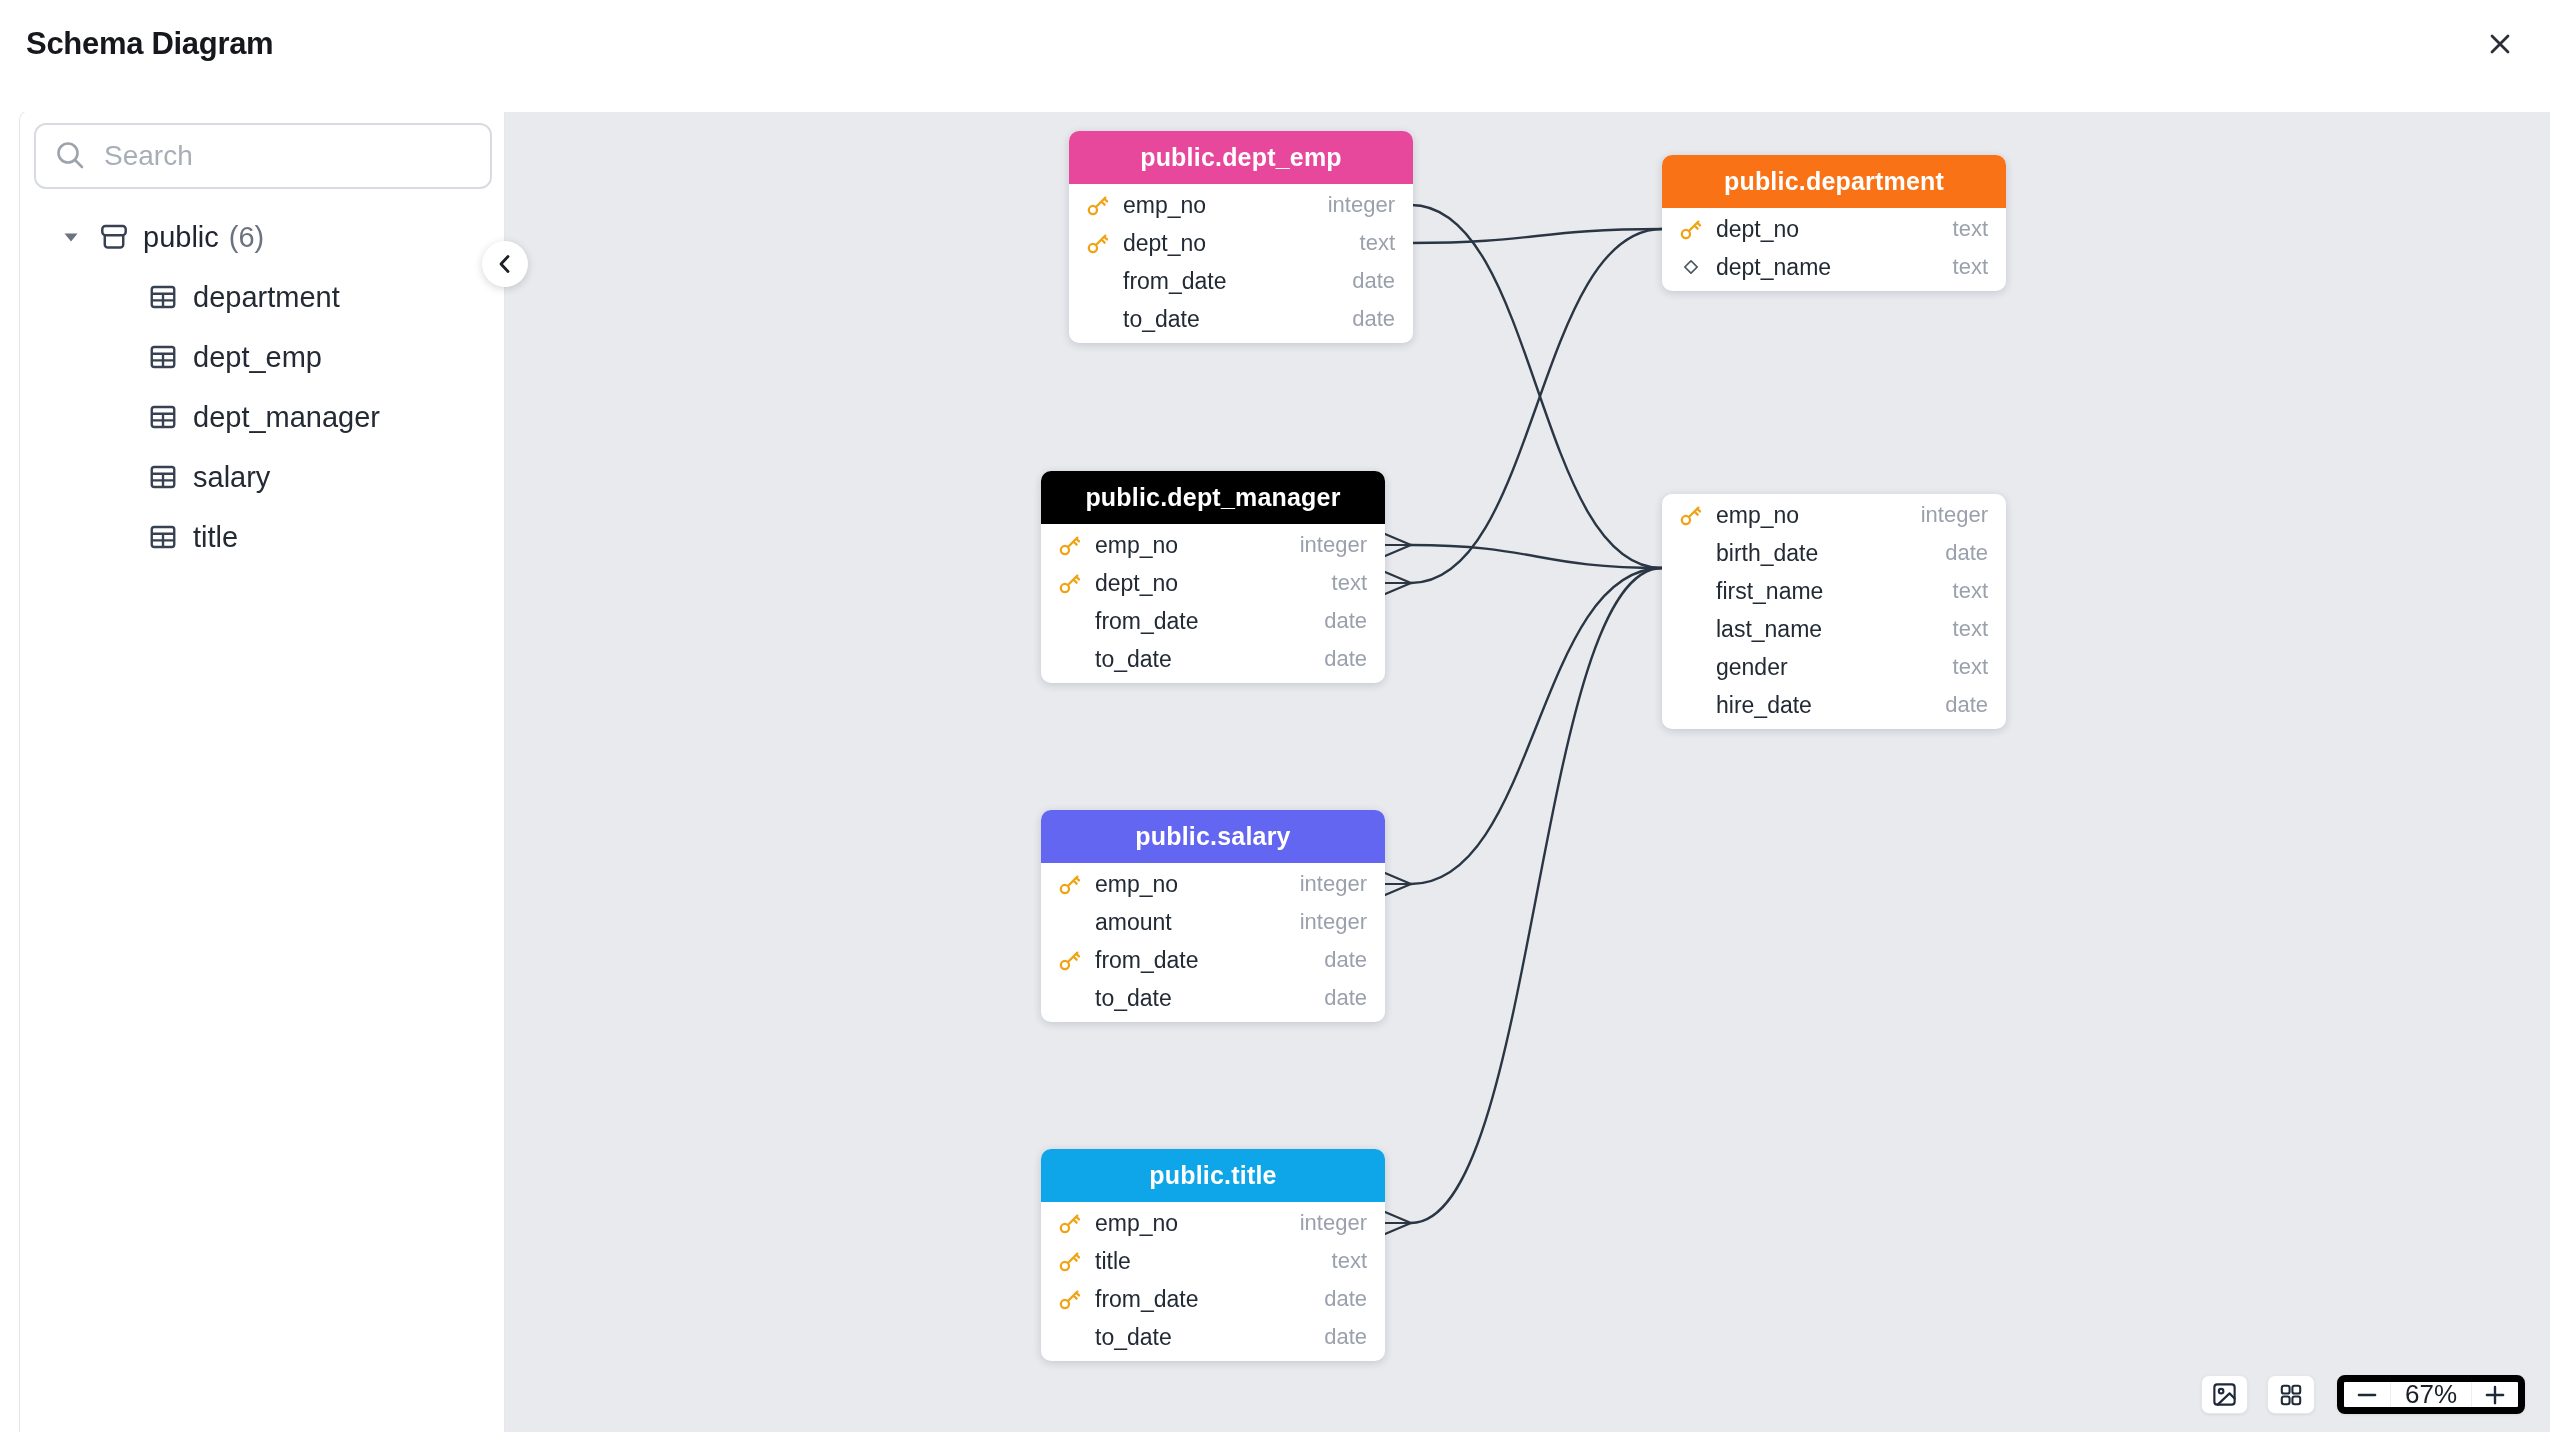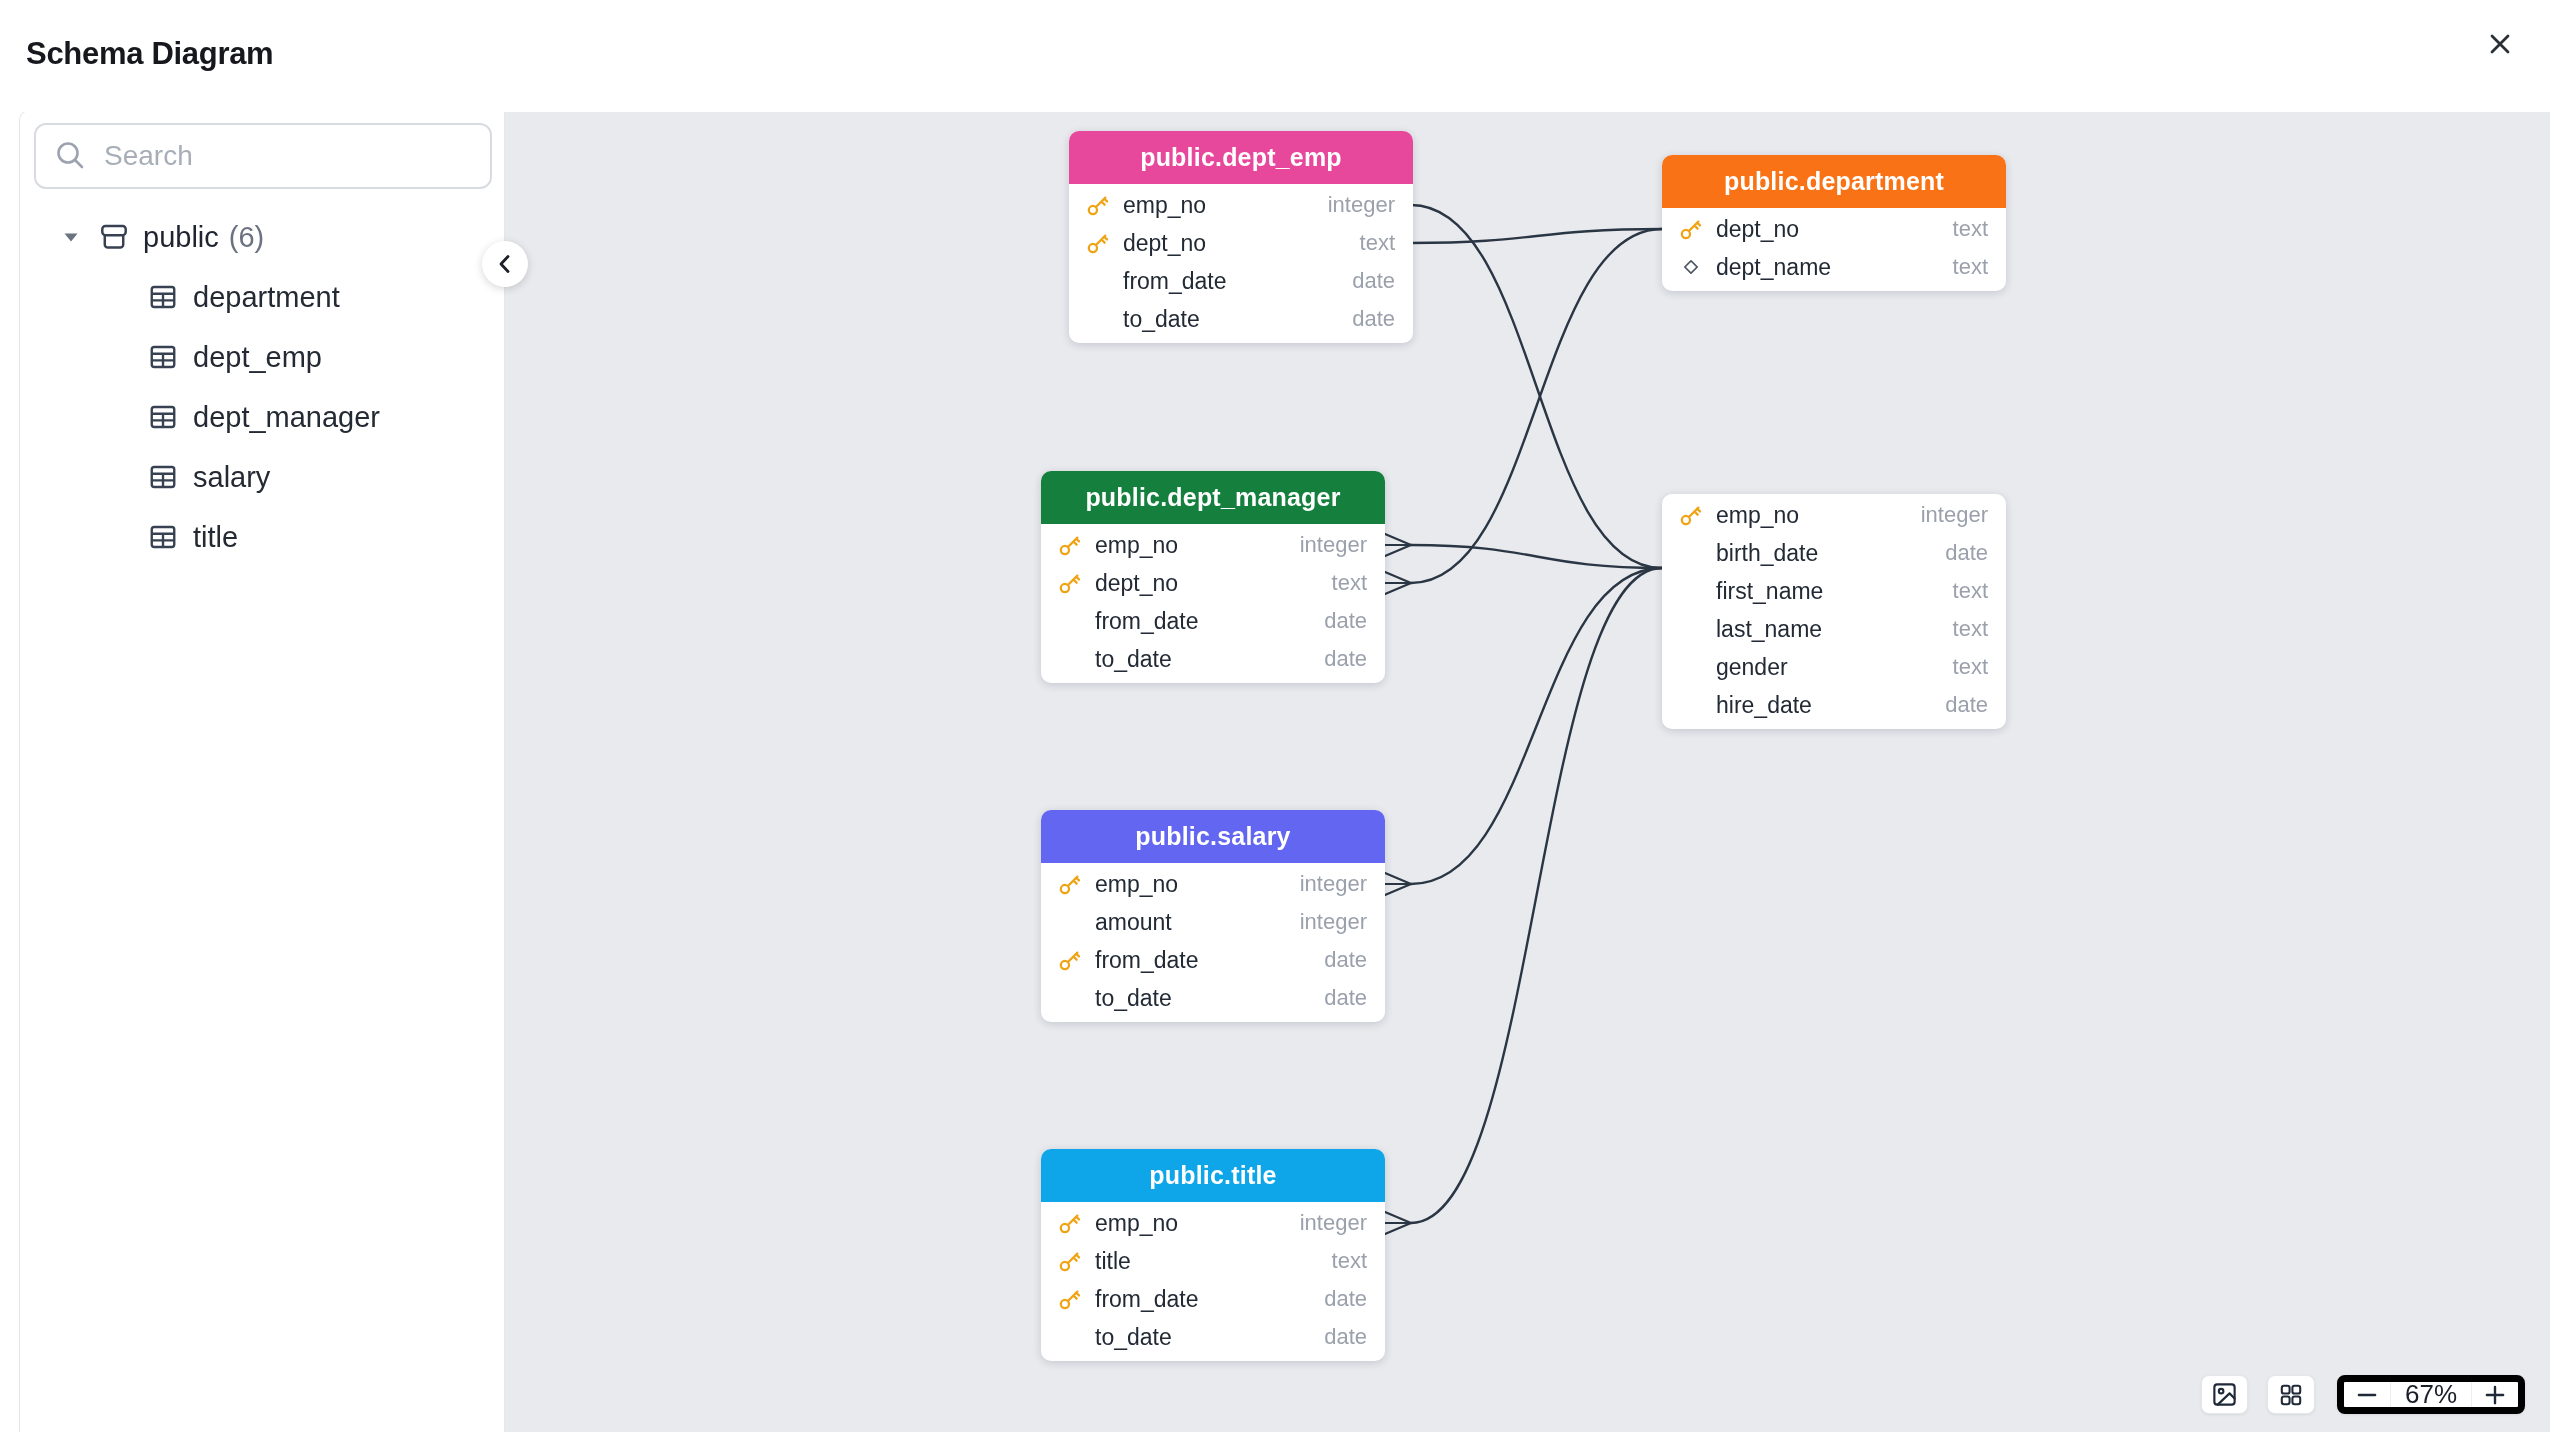--- a/index.html
+++ b/index.html
@@ -3,21 +3,21 @@
 <meta charset="utf-8">
 <style>
   html,body{margin:0;padding:0;}
   body{
     width:2550px;height:1432px;position:relative;overflow:hidden;
     background:#ffffff;font-family:"Liberation Sans",sans-serif;
     -webkit-font-smoothing:antialiased;
   }
   
   .app-header{position:absolute;left:0;top:0;right:0;height:112px;background:#fff;z-index:5;}
-  .app-title{position:absolute;left:26px;top:26px;font-size:31px;font-weight:600;color:#16181d;letter-spacing:-0.3px;margin-top:10px;}
+  .app-title{position:absolute;left:26px;top:26px;font-size:31px;font-weight:600;color:#16181d;letter-spacing:-0.3px;}
   .close-btn{position:absolute;right:28px;top:22px;width:44px;height:44px;display:flex;align-items:center;justify-content:center;cursor:pointer;border-radius:8px;}
   
   .sidebar{position:absolute;left:19px;top:110px;width:486px;height:1322px;background:#fff;
     border:1px solid #e5e7eb;border-bottom:none;border-top-left-radius:10px;box-sizing:border-box;z-index:3;}
   .search-box{position:absolute;left:14px;top:12px;width:458px;height:66px;border:2px solid #d8dce1;border-radius:12px;
     display:flex;align-items:center;padding:0 18px;box-sizing:border-box;background:#fff;}
   .search-box .mag{flex:0 0 auto;margin-right:14px;display:flex;}
   .search-input{border:none;outline:none;flex:1;font-size:28px;color:#374151;font-family:inherit;background:transparent;}
   .search-input::placeholder{color:#a7aeb8;}
   .tree{position:absolute;left:0;right:0;top:96px;}
@@ -236,21 +236,21 @@
               <svg width="22" height="22" viewBox="0 0 22 22" fill="none" stroke="#4b5563" stroke-width="1.7" stroke-linejoin="round">
                 <rect x="6.6" y="6.6" width="8.8" height="8.8" transform="rotate(45 11 11)"></rect>
               </svg>
             </span>
             <span class="col-name">dept_name</span>
             <span class="col-type">text</span>
           </div>
         </div>
       </div>
       <div class="node" style="left: 536px; top: 359px; width: 344px;">
-        <div class="node-header" style="background: #15803d;">public.dept_manager</div>
+        <div class="node-header" style="background: #000000;">public.dept_manager</div>
         <div class="node-body">
           <div class="node-row">
             <span class="col-icon">
               <svg width="26" height="26" viewBox="0 0 24 24" fill="none" stroke="#f0a313" stroke-width="2.1" stroke-linecap="round" stroke-linejoin="round">
                 <circle cx="7.3" cy="16.7" r="3.8"></circle>
                 <path d="M10.1 13.9 L18.8 5.2 M15.2 8.8 l2.9 2.9 M17.8 6.2 l2.5 2.5"></path>
               </svg>
             </span>
             <span class="col-name">emp_no</span>
             <span class="col-type">integer</span>

